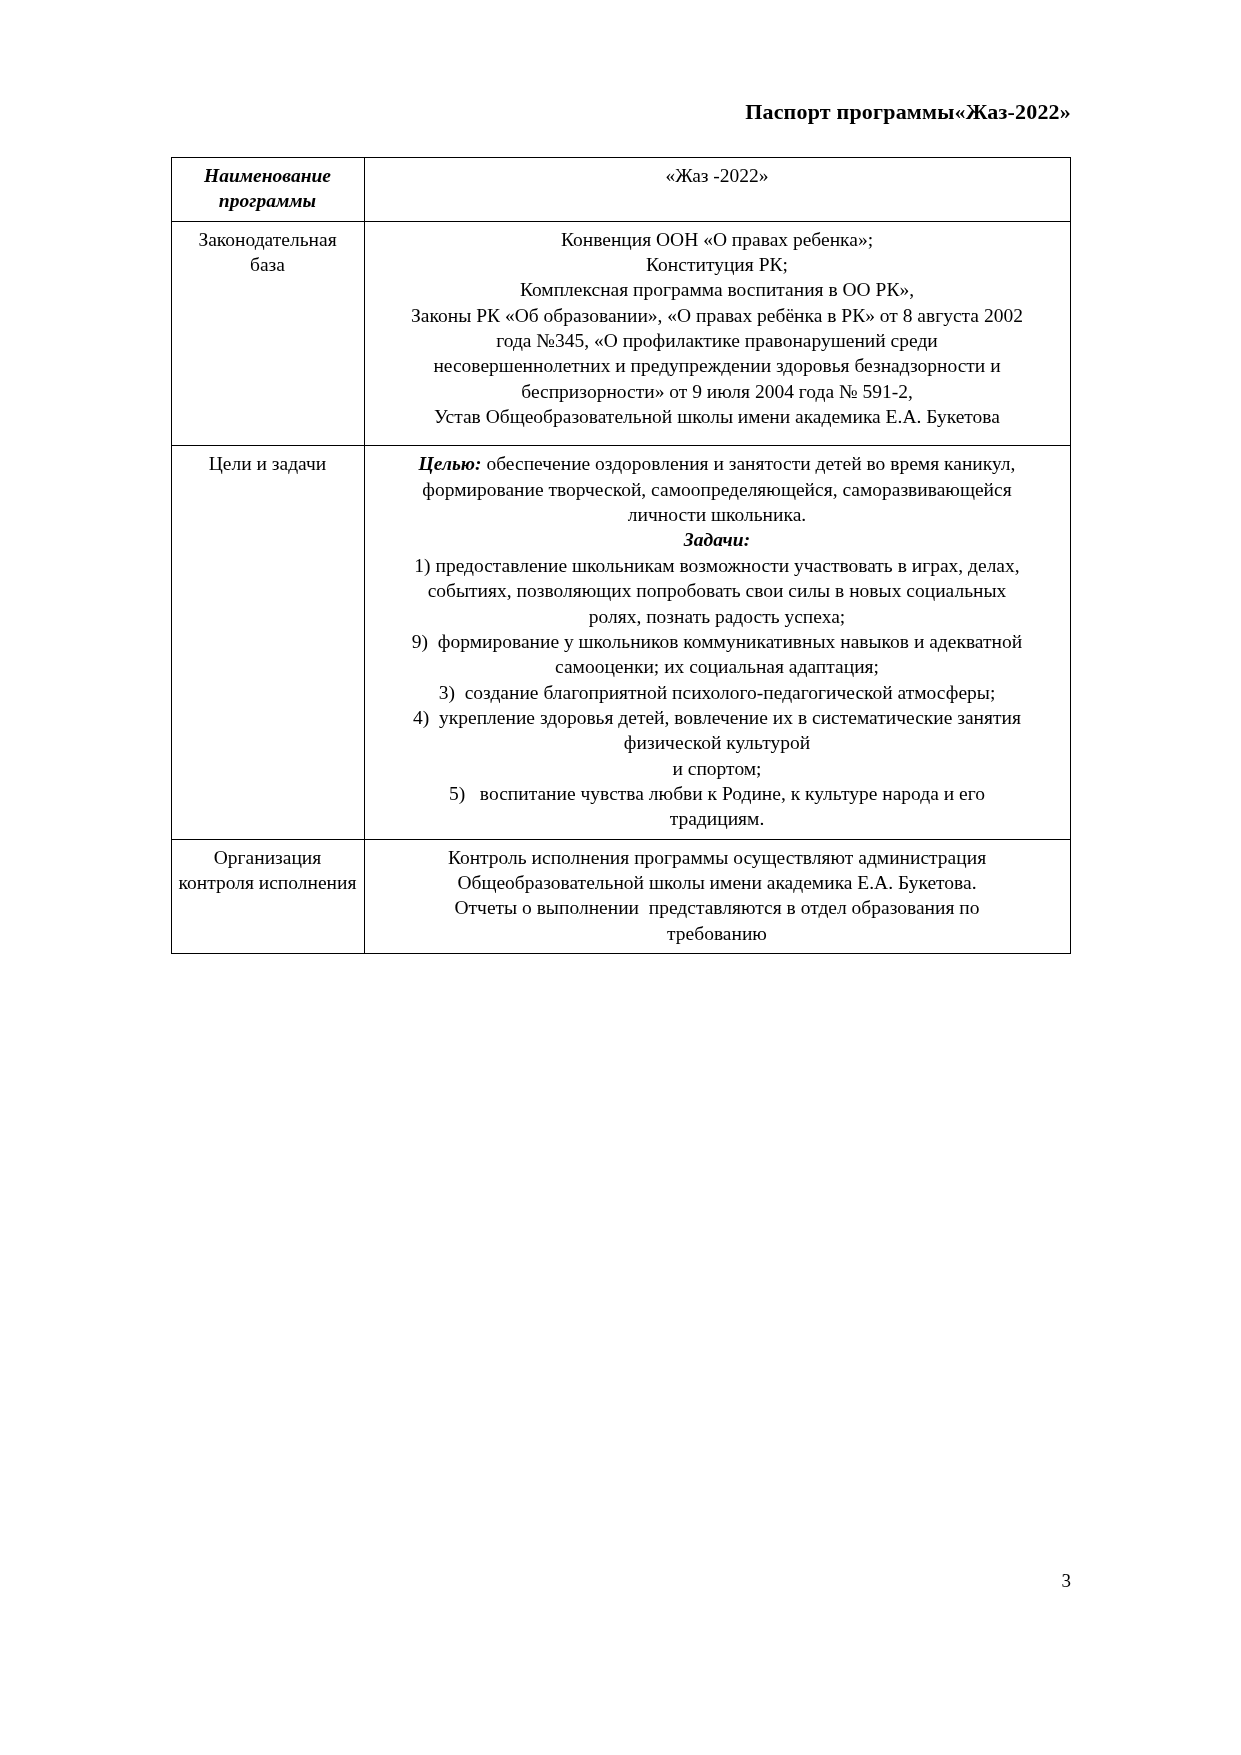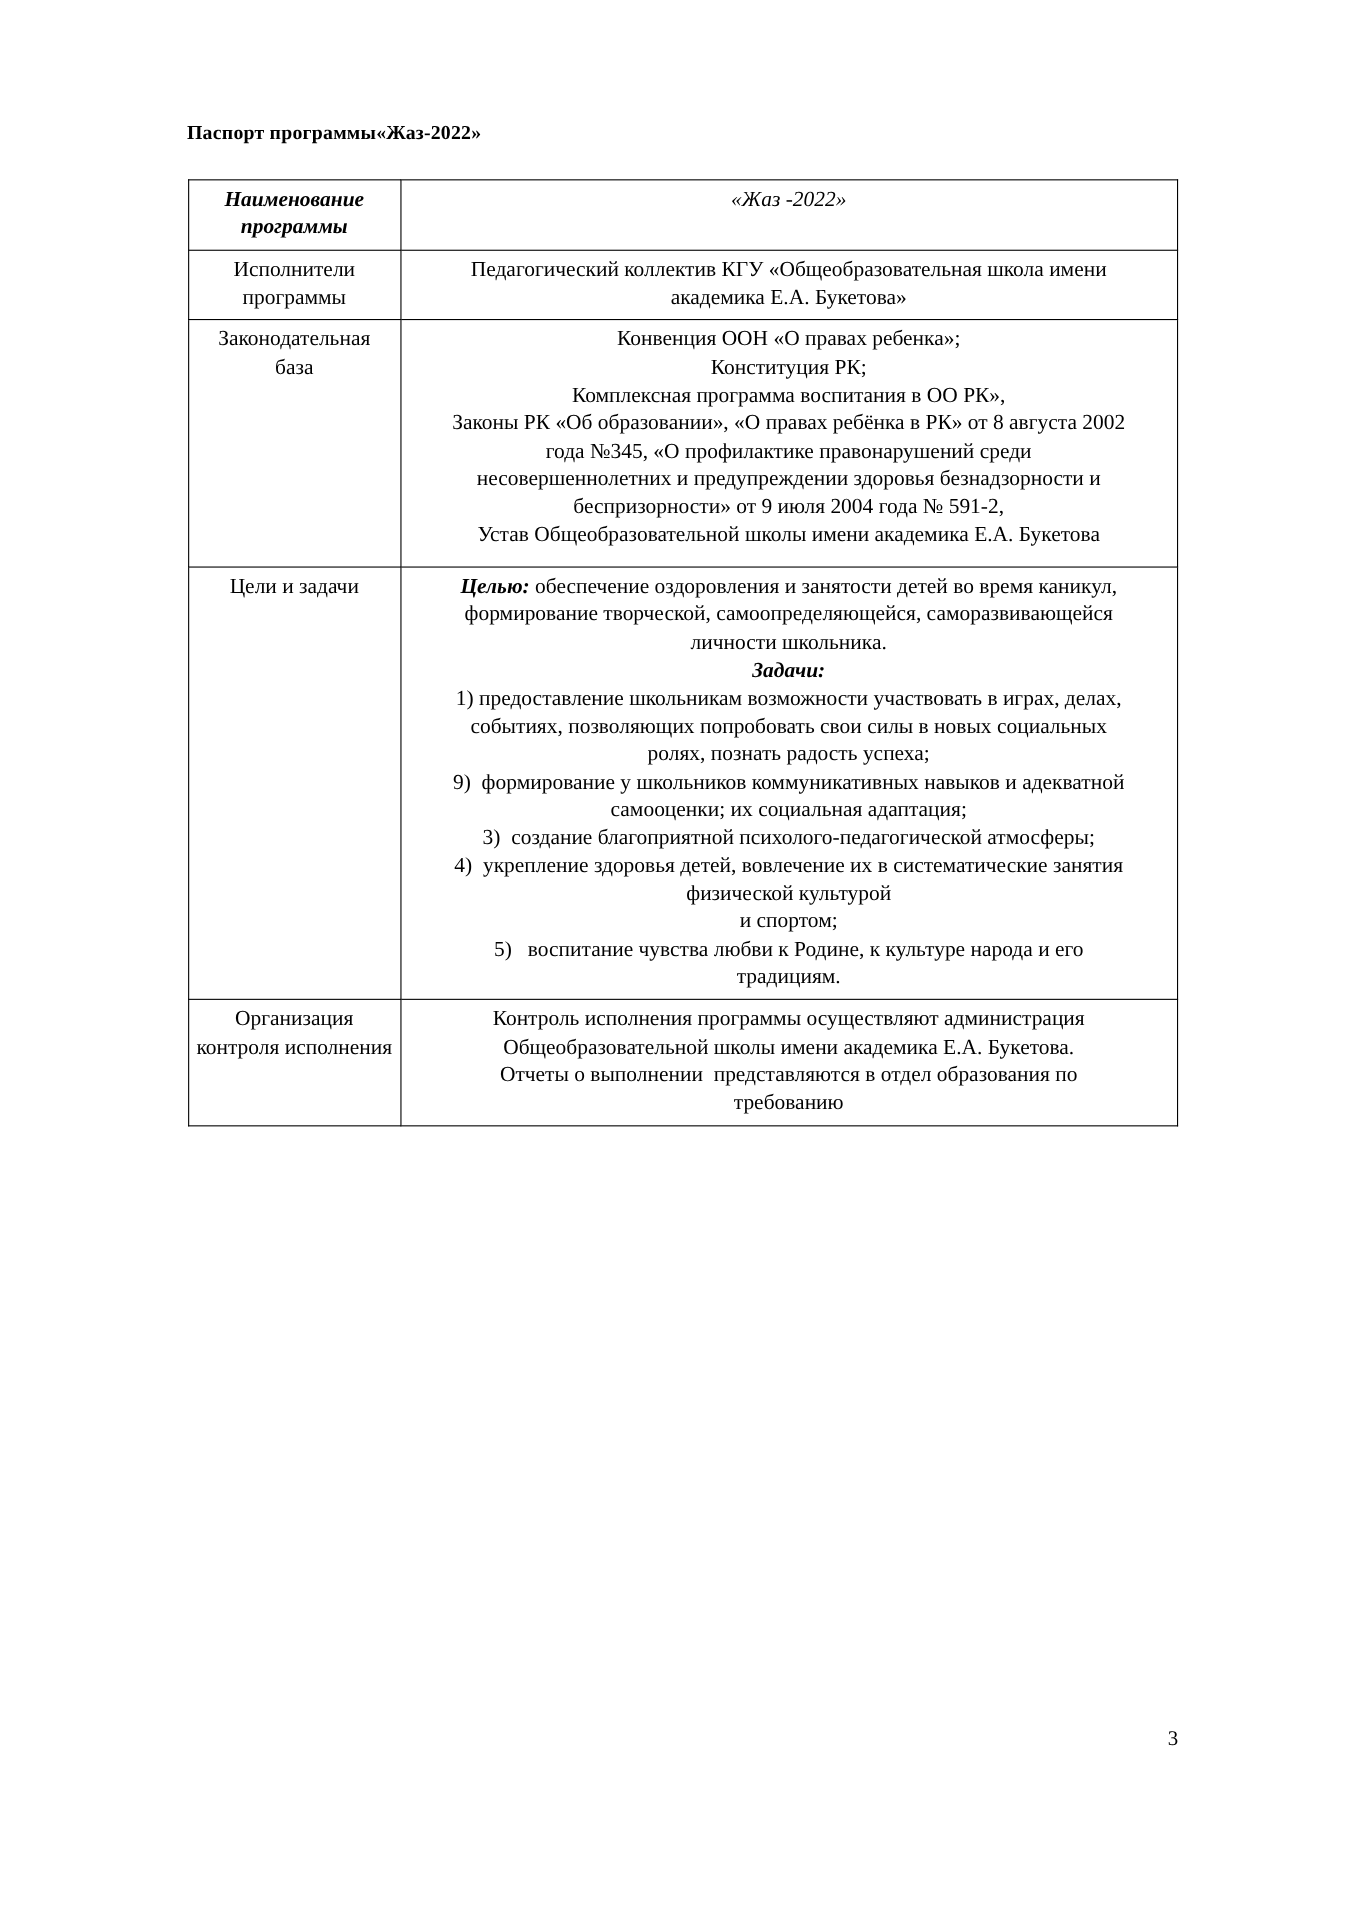--- a/index.html
+++ b/index.html
@@ -17,24 +17,24 @@
   .page {
     position: absolute;
     top: 0;
     left: 0;
     width: 1241px;
     height: 1755px;
     box-sizing: border-box;
     padding: 95px 170px 0 170px;
   }
   .doc-title {
-    text-align: left;
-    font-size: 18px;
+    text-align: right;
+    font-size: 22px;
     font-weight: bold;
-    margin: 15px 0 32px 0;
+    margin: 4px 0 32px 0;
     letter-spacing: 0.2px;
   }
   table.passport {
     border-collapse: collapse;
     width: 900px;
     margin: 0 auto;
     table-layout: fixed;
   }
   table.passport td {
     border: 1px solid #000000;
@@ -49,21 +49,20 @@
     text-align: center;
   }
   td.value {
     text-align: left;
   }
   .bi {
     font-weight: bold;
     font-style: italic;
   }
   .it {
-    font-style: italic;
   }
   .line {
     display: block;
     white-space: pre-wrap;
   }
   .gap-after {
     display: block;
     height: 9px;
   }
   .page-number {
@@ -87,29 +86,20 @@
       <tr>
         <td class="label">
           <span class="bi line">Наименование программы</span>
         </td>
         <td class="value">
           <span class="it line">«Жаз -2022»</span>
         </td>
       </tr>
 
 
-      <tr>
-        <td class="label">
-          <span class="line">Исполнители программы</span>
-        </td>
-        <td class="value">
-          <span class="line">Педагогический коллектив КГУ «Общеобразовательная школа имени</span>
-          <span class="line">академика Е.А. Букетова»</span>
-        </td>
-      </tr>
 
       <tr>
         <td class="label">
           <span class="line">Законодательная база</span>
         </td>
         <td class="value">
           <span class="line">Конвенция ООН «О правах ребенка»;</span>
           <span class="line">Конституция РК;</span>
           <span class="line">Комплексная программа воспитания в ОО РК»,</span>
           <span class="line">Законы РК «Об образовании», «О правах ребёнка в РК» от 8 августа 2002</span>

